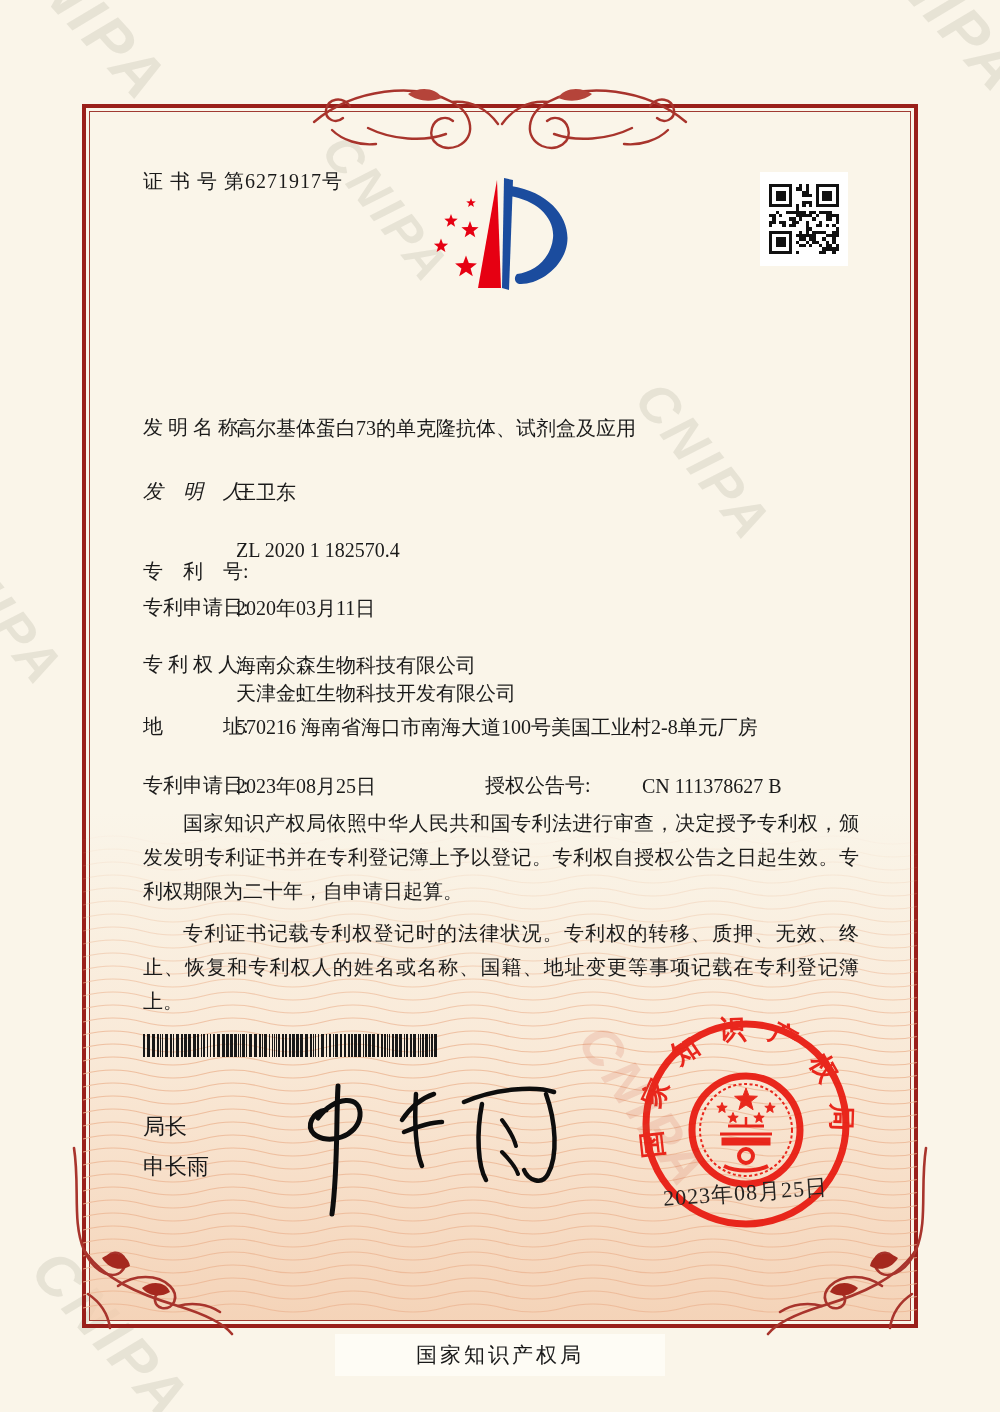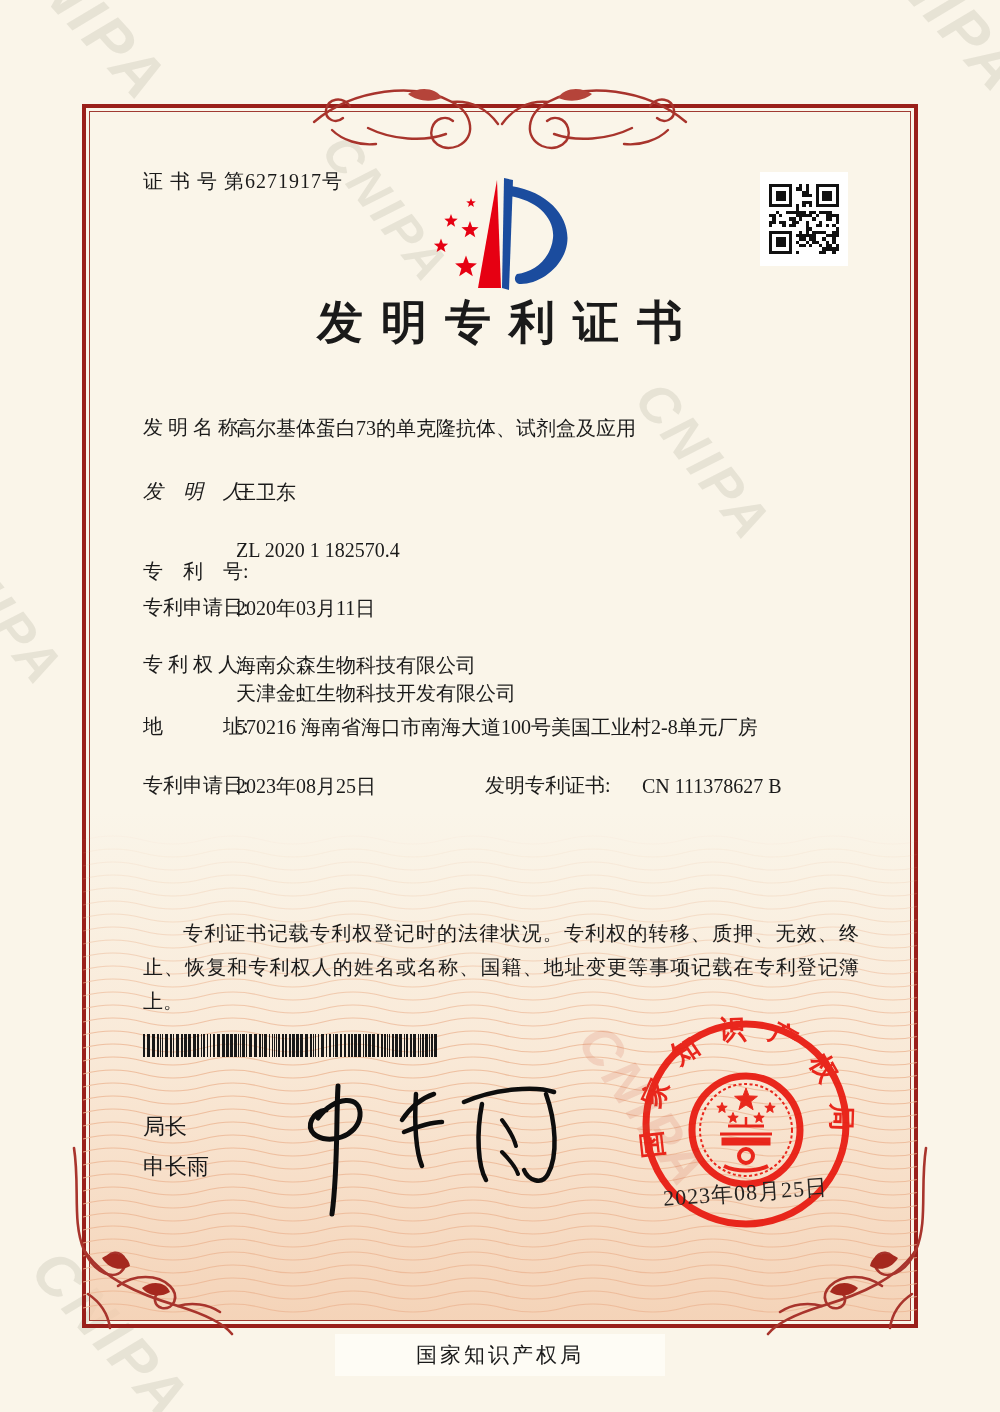--- a/index.html
+++ b/index.html
@@ -279,21 +279,20 @@
           <rect x="18" y="19" width="1" height="1" fill="#111"></rect>
           <rect x="19" y="19" width="1" height="1" fill="#111"></rect>
           <rect x="20" y="19" width="1" height="1" fill="#111"></rect>
           <rect x="8" y="20" width="1" height="1" fill="#111"></rect>
           <rect x="15" y="20" width="1" height="1" fill="#111"></rect>
           <rect x="16" y="20" width="1" height="1" fill="#111"></rect>
           <rect x="19" y="20" width="1" height="1" fill="#111"></rect>
         </svg>
     </div>
 
-    <div class="title">发明专利证书</div>
 
     <span class="lbl" style="top:414px;">发 明 名 称:</span>
     <span class="val" style="top:414px;width:620px;">高尔基体蛋白73的单克隆抗体、试剂盒及应用</span>
 
     <span class="lbl" style="top:478px;font-style:italic;">发　明　人:</span>
     <span class="val" style="top:478px;">王卫东</span>
 
     <span class="lbl" style="top:558px;">专　利　号:</span>
     <span class="val" style="top:536px;">ZL 2020 1 182570.4</span>
 
@@ -303,23 +302,24 @@
     <span class="lbl" style="top:651px;">专 利 权 人:</span>
     <span class="val" style="top:651px;">海南众森生物科技有限公司
 天津金虹生物科技开发有限公司</span>
 
     <span class="lbl" style="top:713px;">地　　　址:</span>
     <span class="val" style="top:713px;width:600px;white-space:normal;">570216 海南省海口市南海大道100号美国工业村2-8单元厂房</span>
 
     <span class="lbl" style="top:772px;">专利申请日:</span>
     <span class="val" style="top:772px;">2023年08月25日</span>
 
-    <span class="lbl" style="left:485px;top:772px;">发明专利证书:</span>
+    <span class="lbl" style="left:485px;top:772px;">授权公告号:</span>
     <span class="val" style="left:642px;top:772px;">CN 111378627 B</span>
 
+    <p class="para" style="top:806px;margin:0;">国家知识产权局依照中华人民共和国专利法进行审查，决定授予专利权，颁发发明专利证书并在专利登记簿上予以登记。专利权自授权公告之日起生效。专利权期限为二十年，自申请日起算。</p>
     <p class="para" style="top:916px;margin:0;">专利证书记载专利权登记时的法律状况。专利权的转移、质押、无效、终止、恢复和专利权人的姓名或名称、国籍、地址变更等事项记载在专利登记簿上。</p>
 
     <div id="barcode">
         <div style="width: 2px; margin-right: 2px;"></div>
         <div style="width: 3px; margin-right: 2px;"></div>
         <div style="width: 3px; margin-right: 2px;"></div>
         <div style="width: 2px; margin-right: 1px;"></div>
         <div style="width: 1px; margin-right: 1px;"></div>
         <div style="width: 1px; margin-right: 2px;"></div>
         <div style="width: 3px; margin-right: 2px;"></div>

